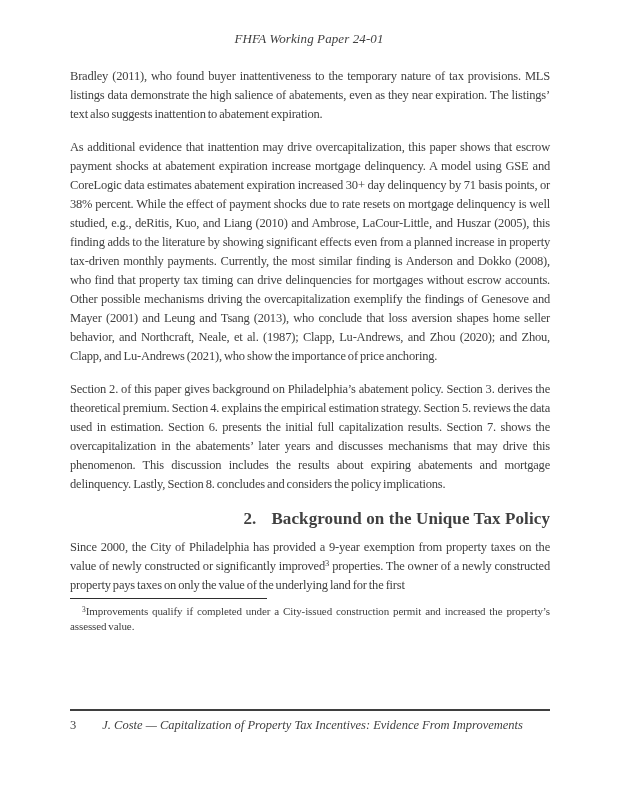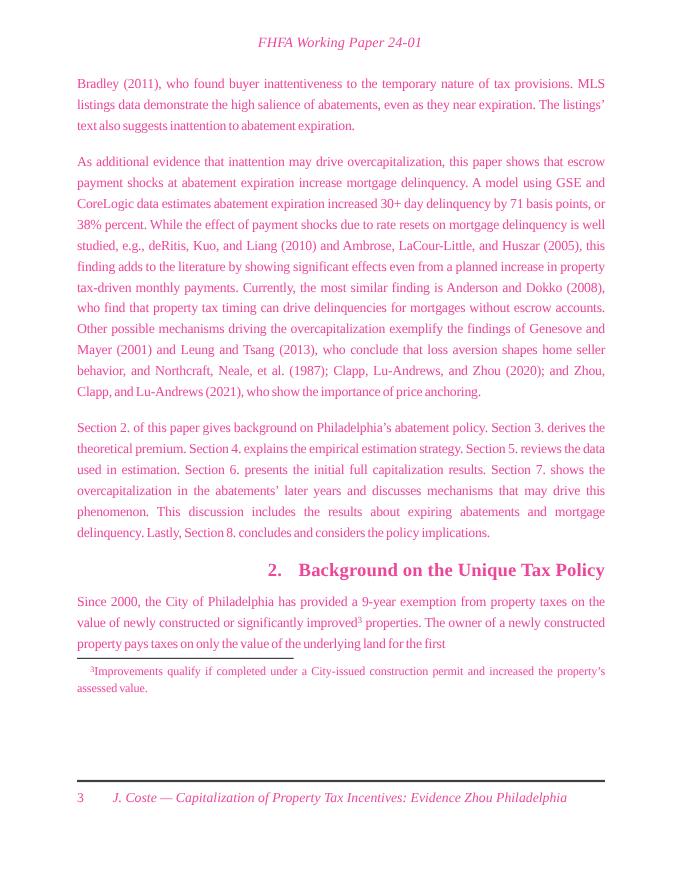--- a/index.html
+++ b/index.html
@@ -5,21 +5,21 @@
   html, body {
     margin: 0;
     padding: 0;
     background: #ffffff;
   }
   .page {
     position: relative;
     width: 618px;
     height: 800px;
     background: #ffffff;
-    color: #ec4899;
+    color: #404040;
     font-family: "Liberation Serif", "DejaVu Serif", serif;
     overflow: hidden;
   }
   .running-head {
     position: absolute;
     top: 31px;
     left: 0;
     right: 0;
     text-align: center;
     font-style: italic;
@@ -122,17 +122,17 @@
 
     <div class="footnote-rule"></div>
 
     <div class="footnote"><sup class="fn-ref">3</sup><span>Improvements qualify if completed under a City-issued construction permit and increased the property’s assessed value.</span></div>
 
   </main>
 
   <footer class="page-footer">
     <div class="footer-rule"></div>
     <div class="footer-line">
-      <span>3</span><span class="footer-title">J. Coste — Capitalization of Property Tax Incentives: Evidence Zhou Philadelphia</span>
+      <span>3</span><span class="footer-title">J. Coste — Capitalization of Property Tax Incentives: Evidence From Improvements</span>
     </div>
   </footer>
 
 </div>
 
 </body></html>

